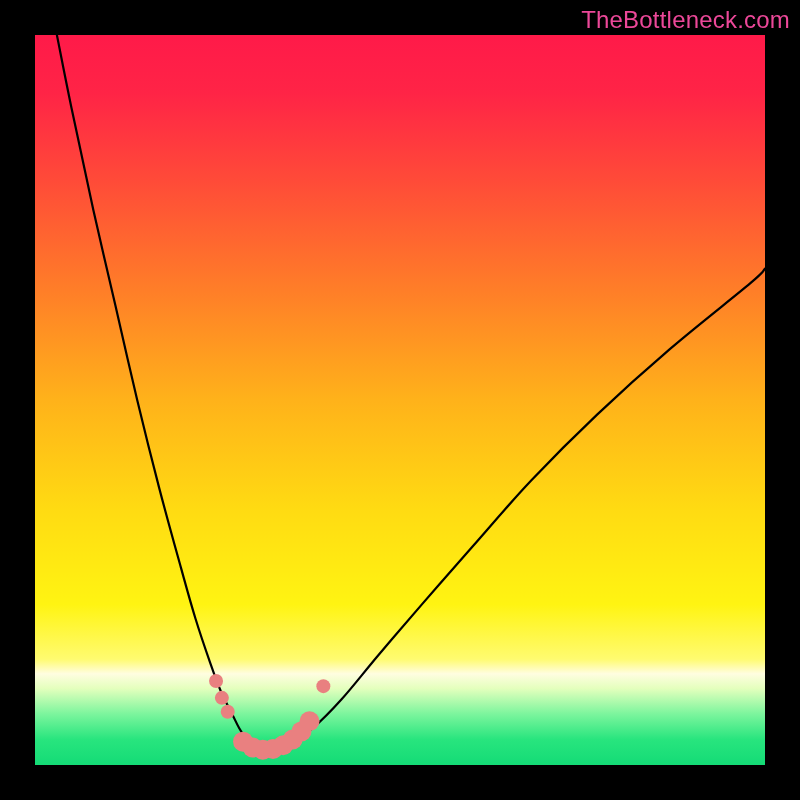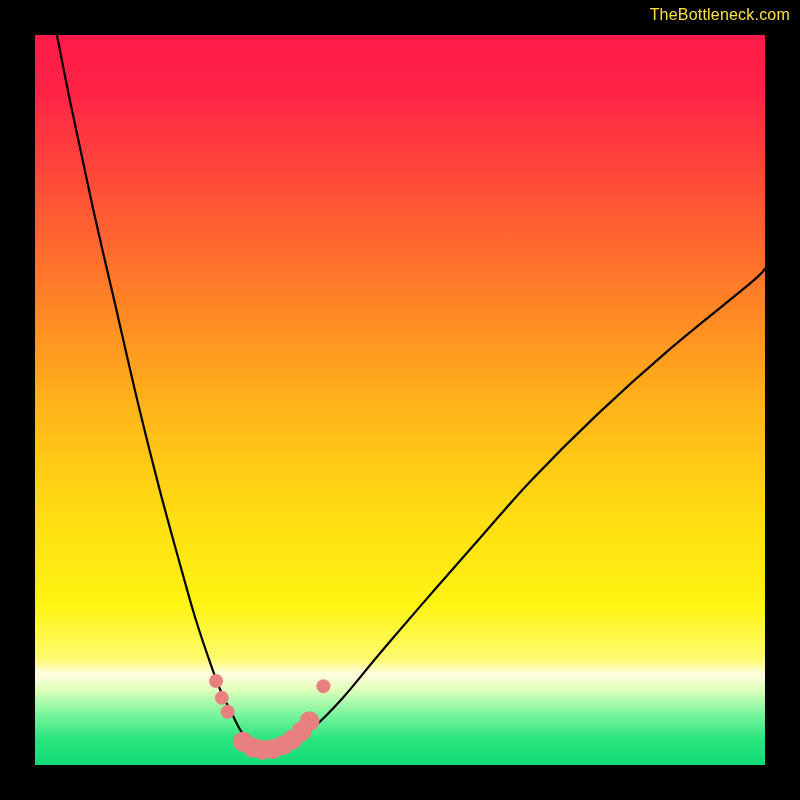--- a/index.html
+++ b/index.html
@@ -31,22 +31,22 @@
     position: absolute;
     left: 0;
     top: 0;
     width: 100%;
     height: 100%;
   }
   .watermark {
     position: absolute;
     top: 6px;
     right: 10px;
-    color: #fde047;
-    font-size: 16px;
+    color: #ec4899;
+    font-size: 24px;
     font-weight: 400;
     letter-spacing: 0.2px;
     text-align: right;
   }
   svg.curves {
     position: absolute;
     left: 0;
     top: 0;
     width: 100%;
     height: 100%;

